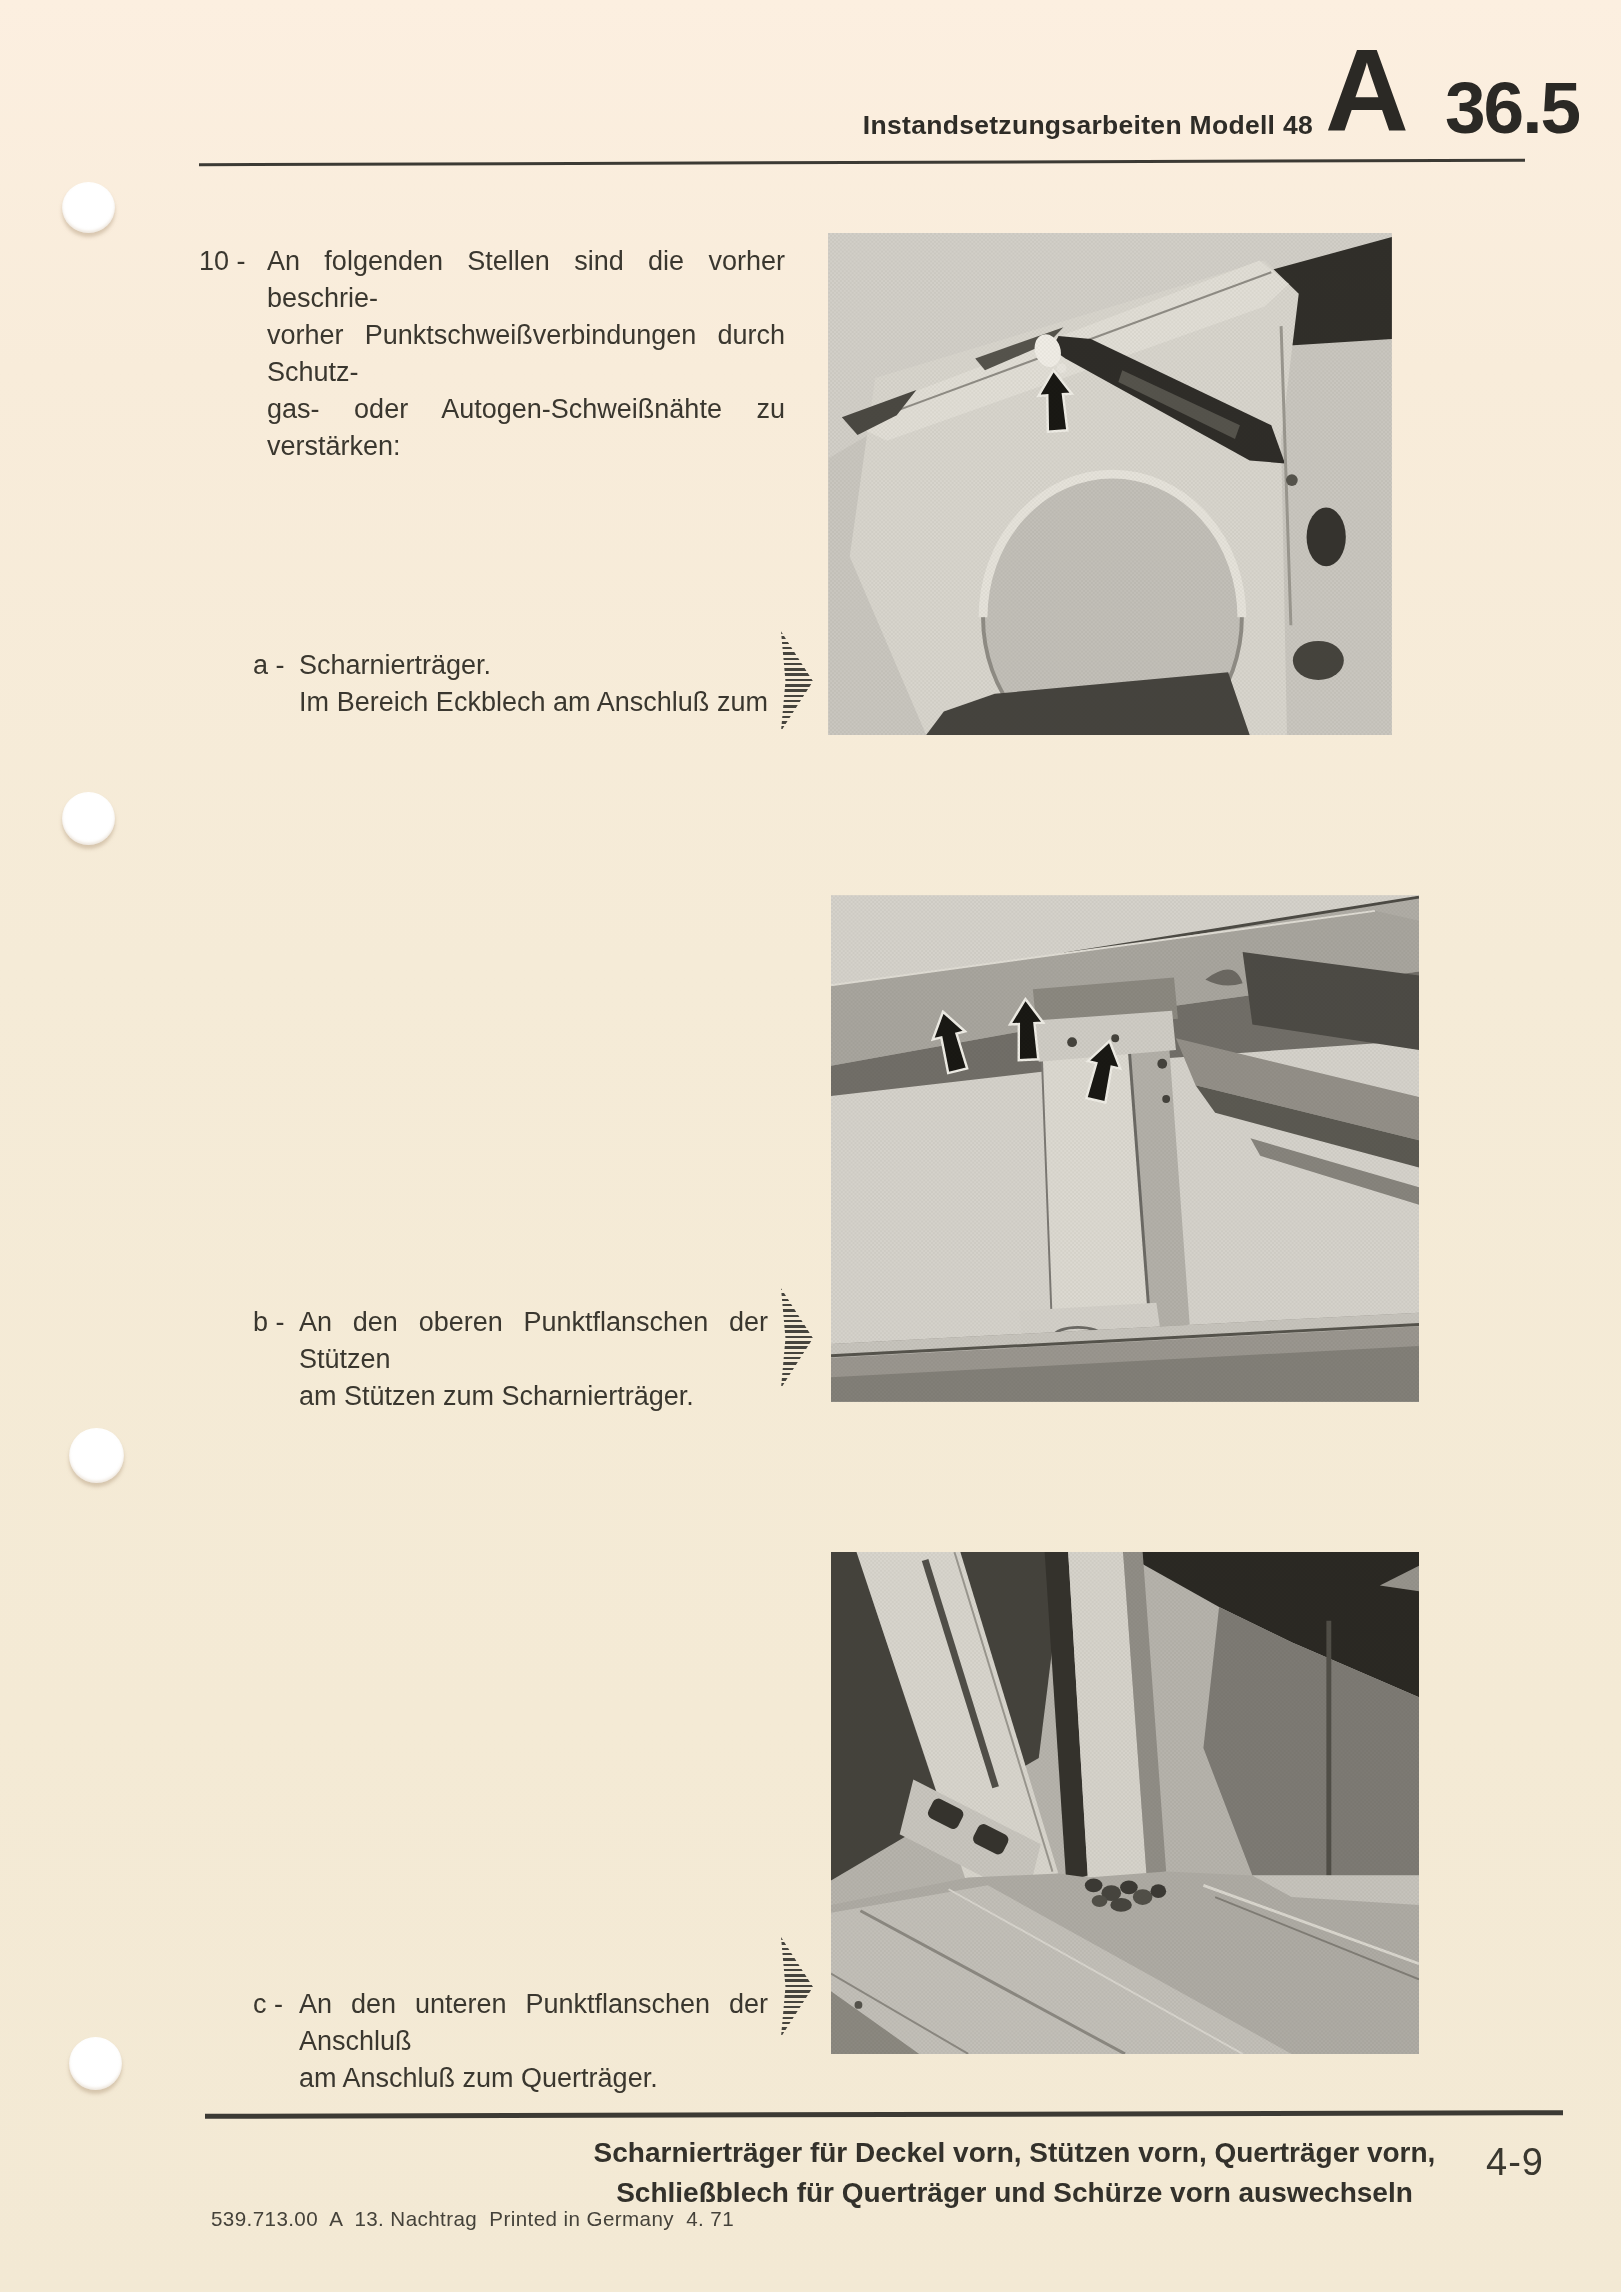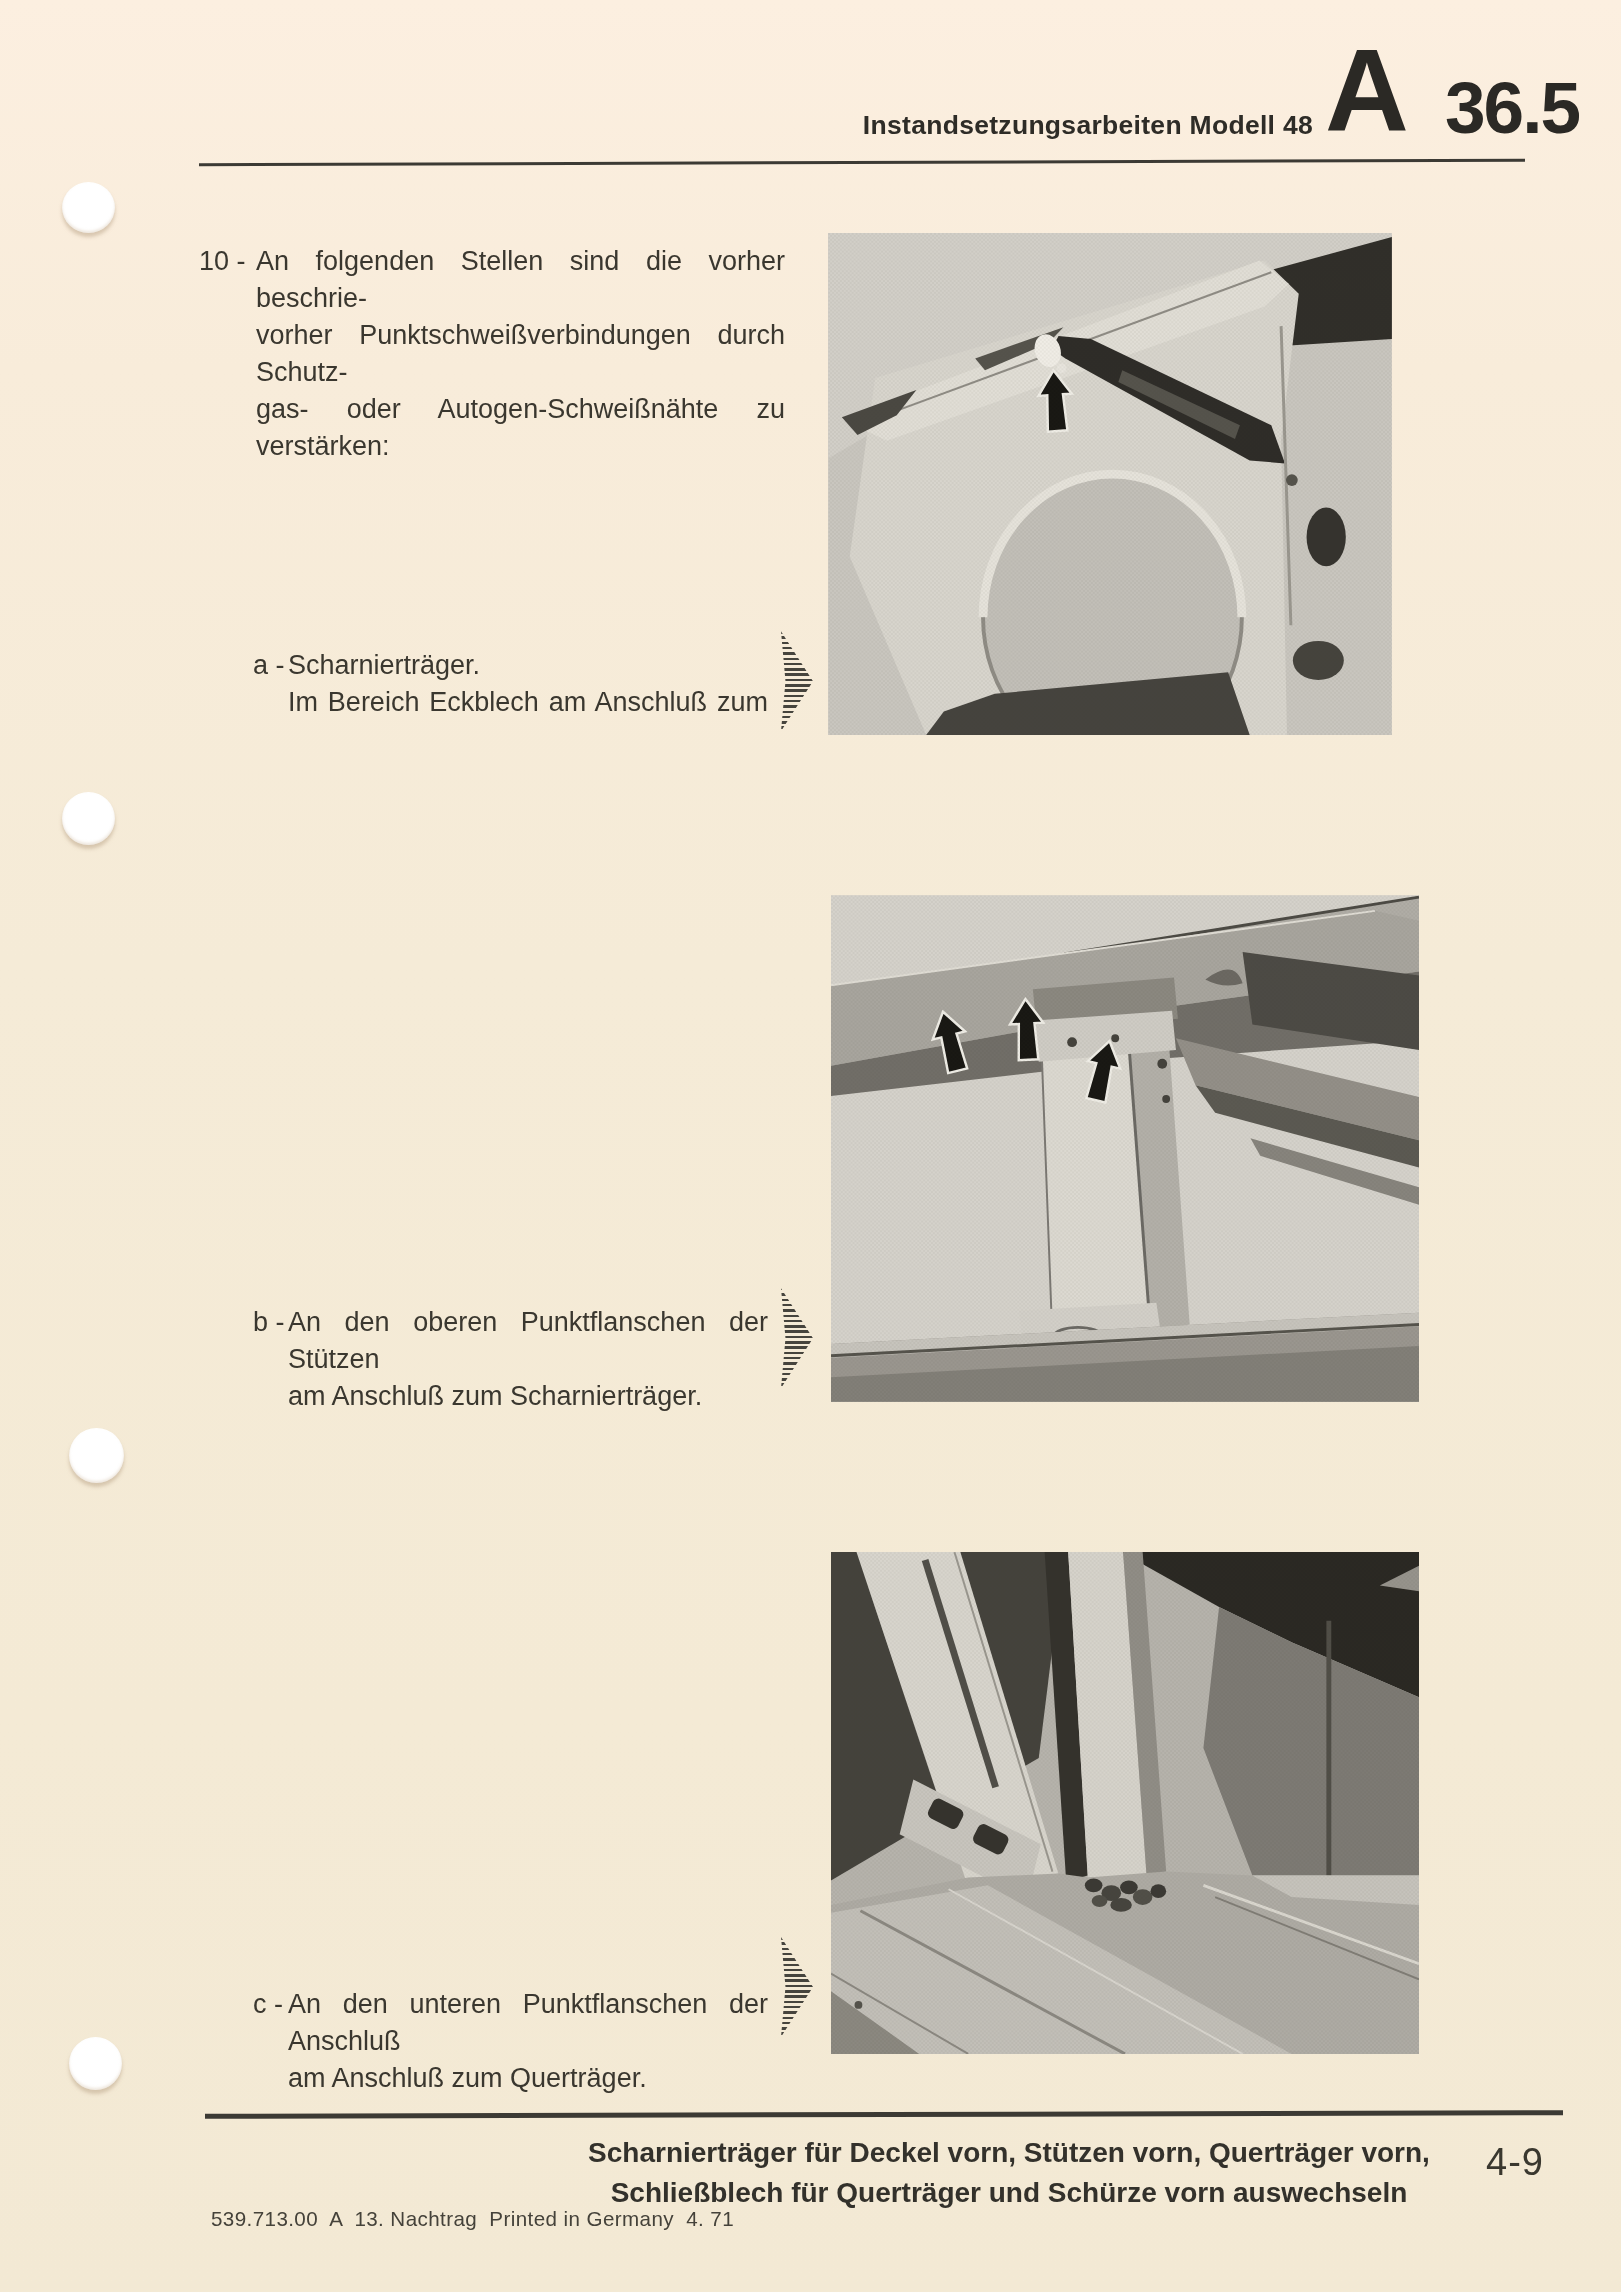--- a/index.html
+++ b/index.html
@@ -33,21 +33,21 @@
   .rule.top{left:199px;top:161px;width:1326px;height:2.9px;transform:rotate(-0.2deg);}
   .rule.bottom{left:205px;top:2112px;width:1358px;height:4.9px;transform:rotate(-0.15deg);}
 
   
   .row{position:absolute;display:flex;align-items:flex-start;font-size:27px;line-height:37px;color:#3a372f;}
   .prefix{flex:none;white-space:nowrap;}
   .step .prefix{width:57px;}
   .item .prefix{width:35px;}
   .step .txt{width:529px;}
   .item .txt{width:480px;}
-  .line{display:block;}
+  .line{display:block;margin-left:11px;}
   .just{text-align:justify;text-align-last:justify;}
 
   
   .pointer{
     position:absolute;width:32px;height:100px;
     background:repeating-linear-gradient(180deg,#46443d 0 2.5px,rgba(0,0,0,0) 2.5px 5.3px);
     clip-path:polygon(0% 0%,100% 50%,0% 100%,14% 50%);
   }
 
   
@@ -97,21 +97,21 @@
       <span class="line">Scharnierträger.</span>
       <span class="line just">Im Bereich Eckblech am Anschluß zum</span>
     </div>
     <div class="pointer" style="left:528px;top:-15.7px;"></div>
   </div>
 
   <div class="row item" style="left:253px;top:1304px;width:568px;">
     <span class="prefix">b -</span>
     <div class="txt">
       <span class="line just">An den oberen Punktflanschen der Stützen</span>
-      <span class="line">am Anschluß zum Scharnierträger.</span>
+      <span class="line">am Stützen zum Scharnierträger.</span>
     </div>
     <div class="pointer" style="left:528px;top:-15.7px;"></div>
   </div>
 
   <div class="row item" style="left:253px;top:1986px;width:568px;">
     <span class="prefix">c -</span>
     <div class="txt">
       <span class="line just">An den unteren Punktflanschen der Anschluß</span>
       <span class="line">am Anschluß zum Querträger.</span>
     </div>

